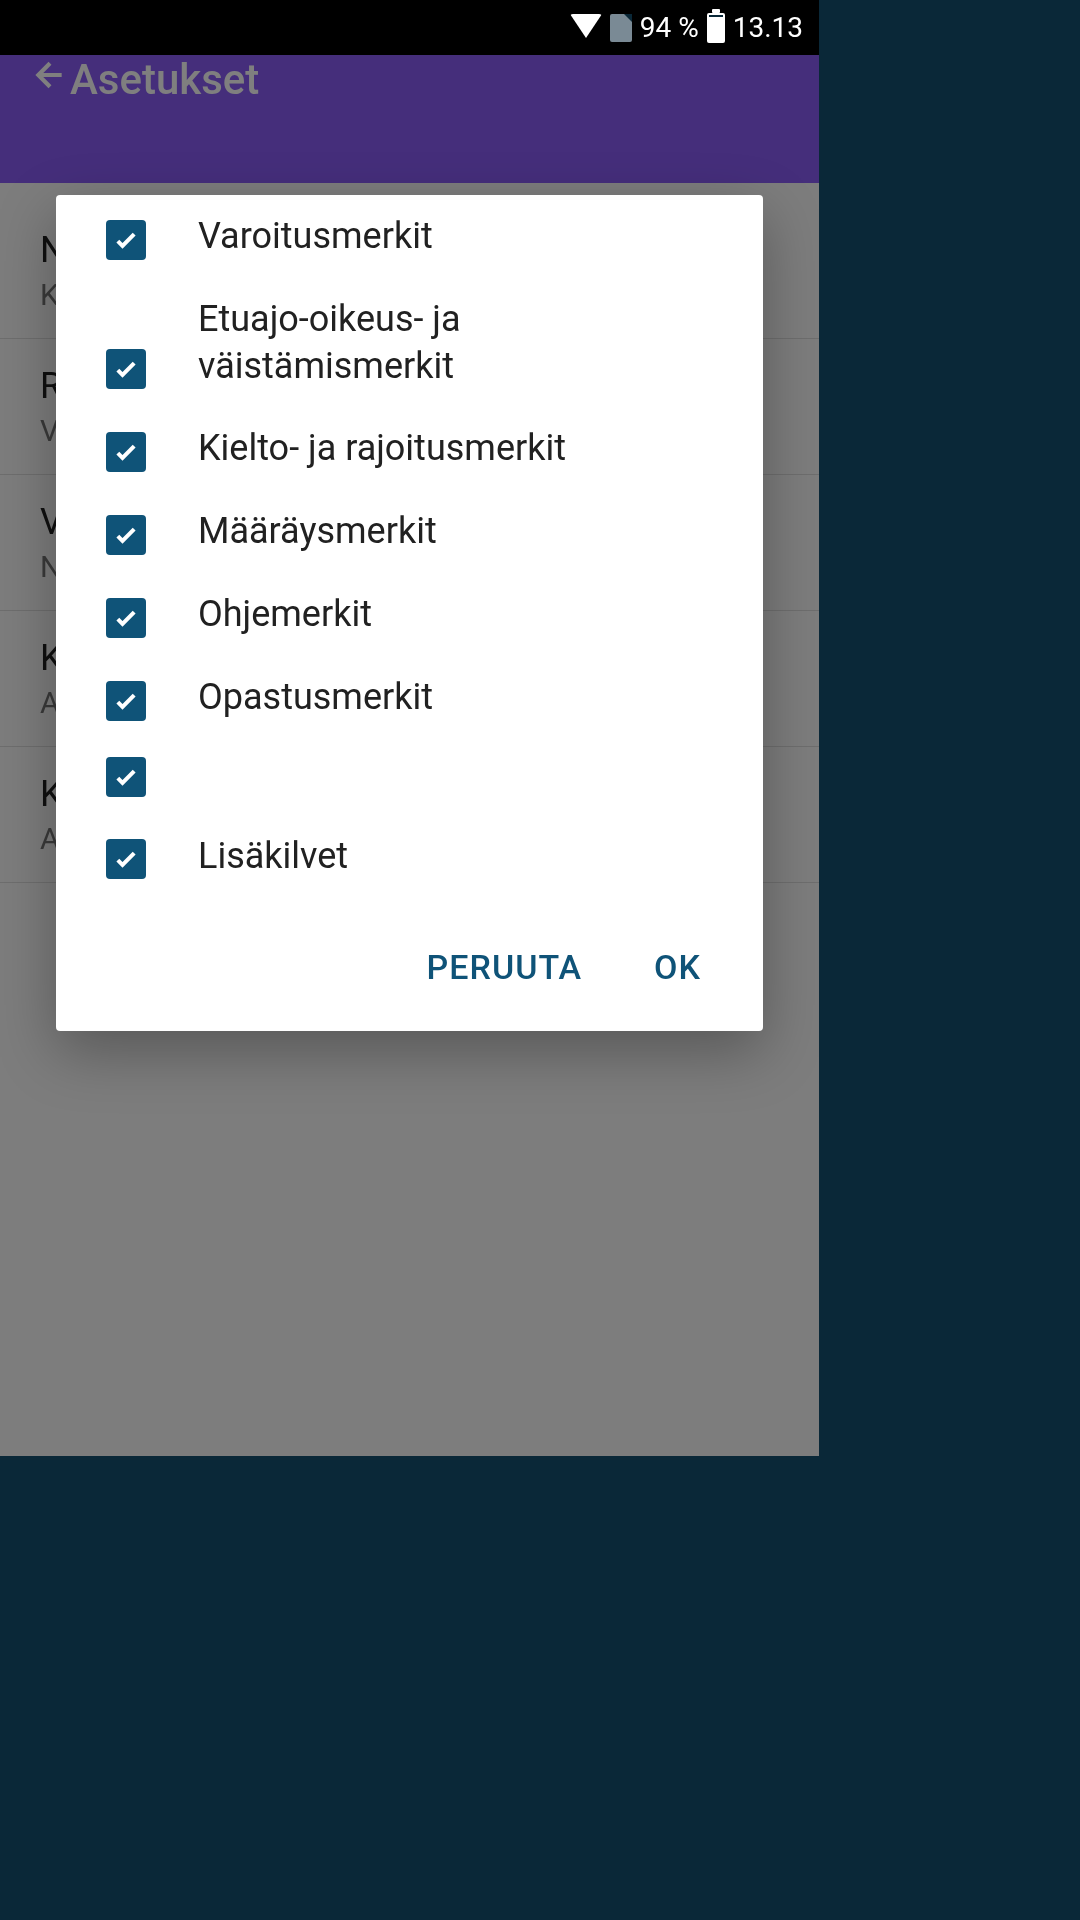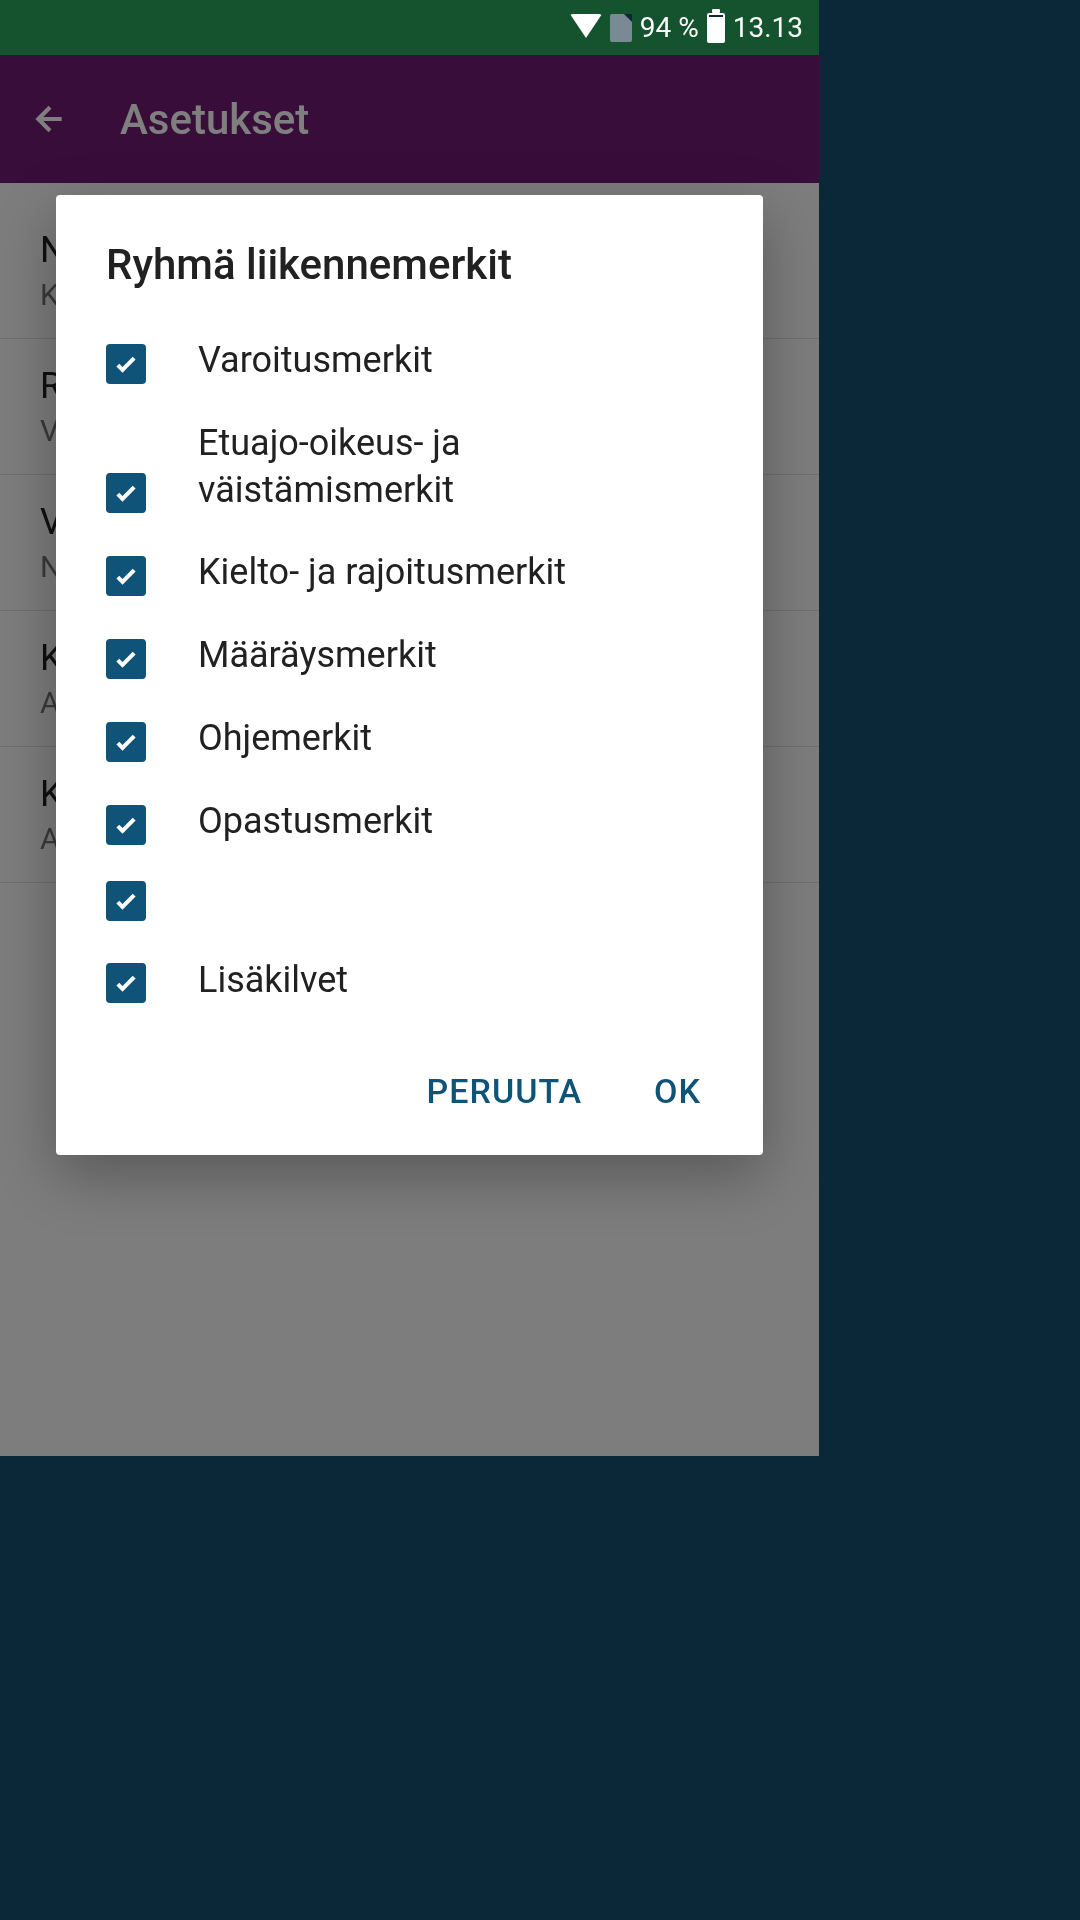--- a/index.html
+++ b/index.html
@@ -10,21 +10,21 @@
     }
     body {
       width: 819px;
       height: 1456px;
       background: #0a2838;
       overflow: hidden;
       position: relative;
     }
     .status-bar {
       height: 55px;
-      background: #14532d;
+      background: #000000;
       display: flex;
       align-items: center;
       justify-content: flex-end;
       padding: 0 16px;
       color: white;
       font-size: 28px;
       gap: 10px;
     }
     .status-icons {
       display: flex;
@@ -79,25 +79,24 @@
       content: '';
       position: absolute;
       top: 2px;
       left: 2px;
       right: 2px;
       height: 2px;
       background: #0a2838;
     }
     .app-bar {
       height: 128px;
-      background: #701a75;
-      display: flex;
-      align-items: center;
+      background: #8b5cf6;
+      display: flex;
+      align-items: flex-start;
       padding: 0 30px;
-      gap: 50px;
     }
     .back-arrow {
       width: 40px;
       height: 40px;
       color: white;
     }
     .app-title {
       color: white;
       font-size: 42px;
       font-weight: 500;
@@ -230,21 +229,20 @@
   <div class="setting-item">
     <div class="setting-title">K</div>
     <div class="setting-subtitle">A
 k</div>
   </div>
 </div>
 
 <div class="overlay"></div>
 
 <div class="dialog">
-  <div class="dialog-title">Ryhmä liikennemerkit</div>
   <div class="checkbox-list">
     <div class="checkbox-item">
       <div class="checkbox">
         <svg viewBox="0 0 24 24" fill="none" stroke="white" stroke-width="3.5">
             <path d="M5 13l4 4L19 7"></path>
           </svg>
       </div>
       <div class="checkbox-label">Varoitusmerkit</div>
     </div>
     <div class="checkbox-item">

